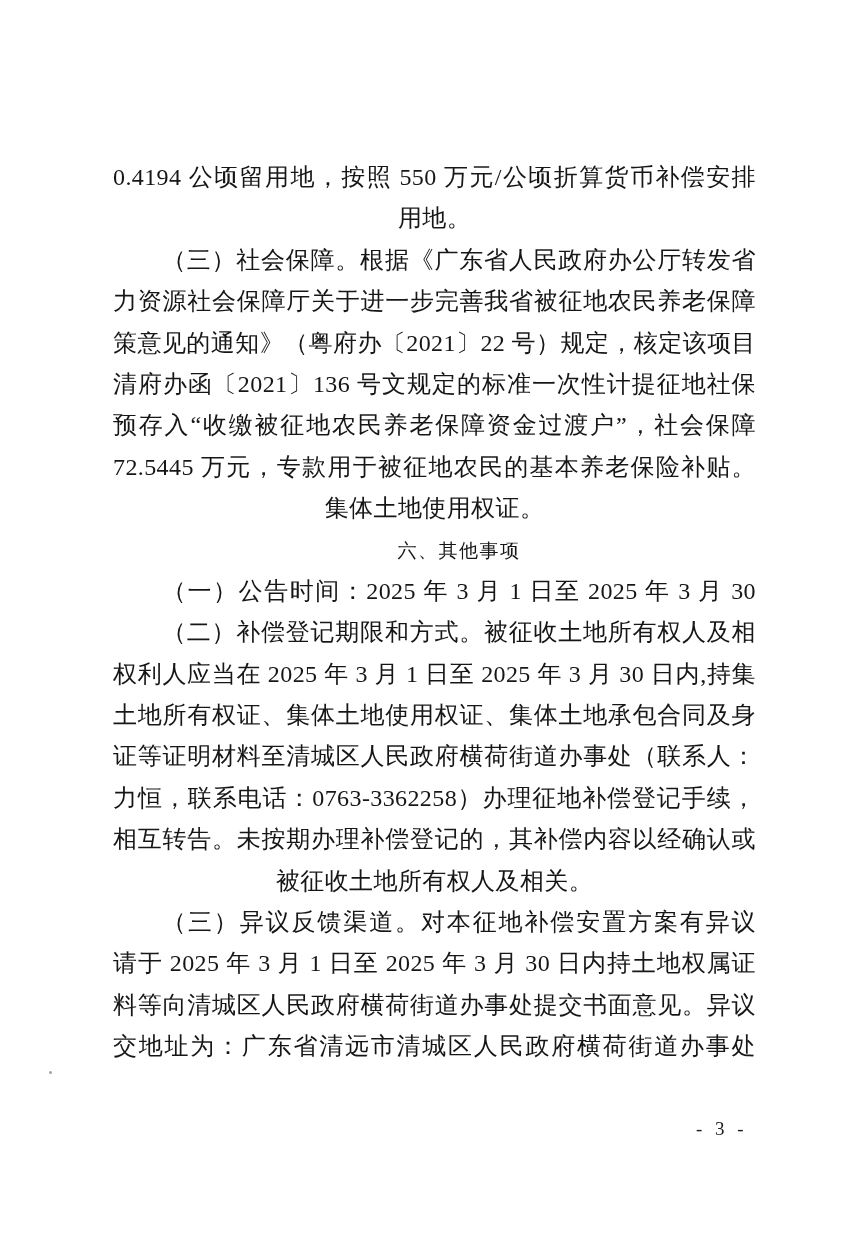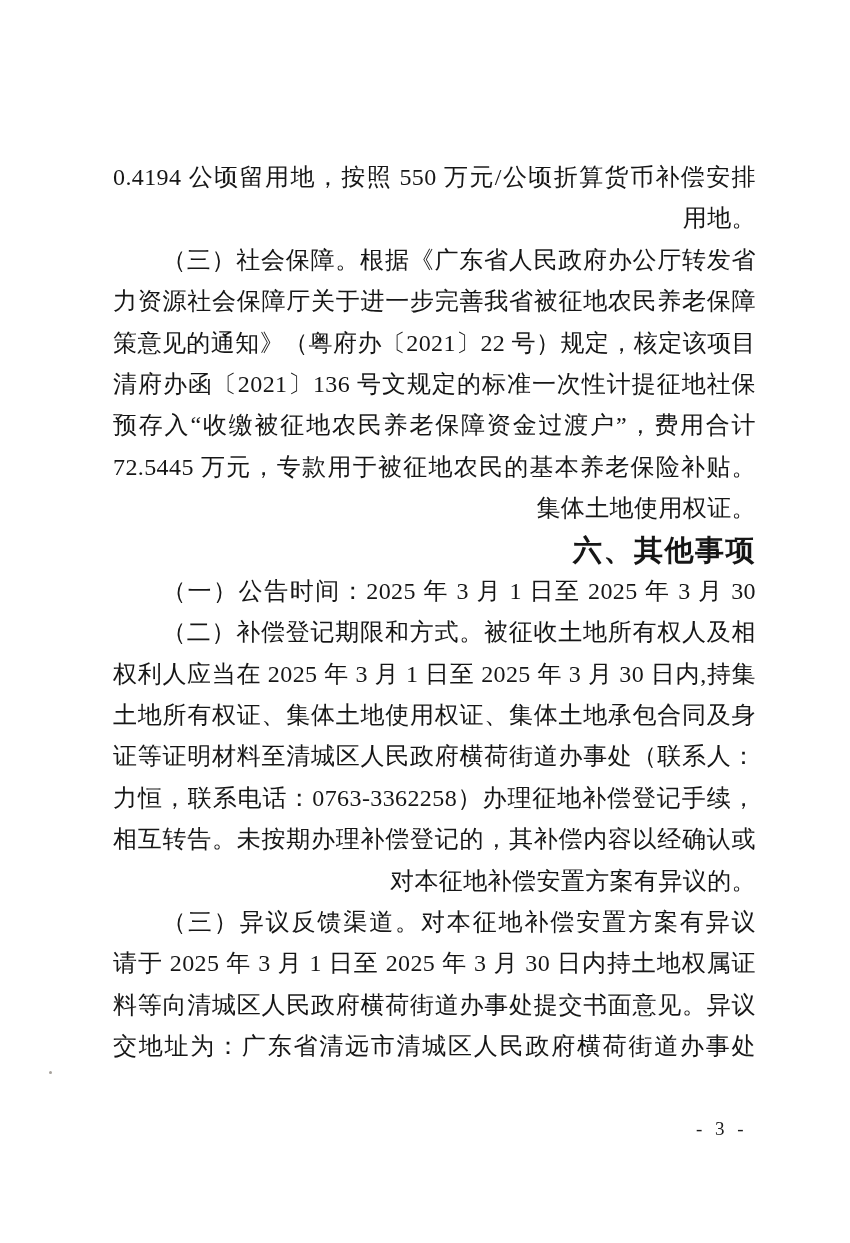--- a/index.html
+++ b/index.html
@@ -20,40 +20,40 @@
     top: 157px;
     width: 643px;
     font-size: 24px;
     color: #161616;
     letter-spacing: 0.4px;
   }
   .line {
     height: 41.4px;
     line-height: 41.4px;
     white-space: nowrap;
-    text-align: right;
+    text-align: center;
   }
   .line.fill {
     white-space: normal;
     text-align: justify;
     text-align-last: justify;
     text-justify: inter-character;
     overflow: hidden;
   }
   .line.indent {
     padding-left: 49px;
   }
   .line.indent.fill {
     text-indent: 0;
   }
   .line.bold {
-    font-weight: 700;
+    font-weight: 400;
     font-family: "Liberation Sans", "DejaVu Sans", sans-serif;
     letter-spacing: 1.5px;
-    font-size: 29px;
+    font-size: 19px;
   }
   .page-number {
     position: absolute;
     left: 696px;
     top: 1118px;
     font-size: 19px;
     letter-spacing: 4px;
     color: #1c1c1c;
     white-space: nowrap;
   }
@@ -70,32 +70,32 @@
 </head>
 <body style="background: rgb(255, 255, 255);">
 
 <div class="doc-body" style="color: rgb(22, 22, 22);">
     <div class="line fill">0.4194 公顷留用地，按照 550 万元/公顷折算货币补偿安排留</div>
     <div class="line">用地。</div>
     <div class="line fill indent">（三）社会保障。根据《广东省人民政府办公厅转发省人</div>
     <div class="line fill">力资源社会保障厅关于进一步完善我省被征地农民养老保障政</div>
     <div class="line fill">策意见的通知》（粤府办〔2021〕22 号）规定，核定该项目按</div>
     <div class="line fill">清府办函〔2021〕136 号文规定的标准一次性计提征地社保费</div>
-    <div class="line fill">预存入“收缴被征地农民养老保障资金过渡户”，费用合计</div>
+    <div class="line fill">预存入“收缴被征地农民养老保障资金过渡户”，社会保障</div>
     <div class="line fill">72.5445 万元，专款用于被征地农民的基本养老保险补贴。分</div>
     <div class="line">集体土地使用权证。</div>
     <div class="line indent bold">六、其他事项</div>
     <div class="line fill indent">（一）公告时间：2025 年 3 月 1 日至 2025 年 3 月 30 日。</div>
     <div class="line fill indent">（二）补偿登记期限和方式。被征收土地所有权人及相关</div>
     <div class="line fill">权利人应当在 2025 年 3 月 1 日至 2025 年 3 月 30 日内,持集体</div>
     <div class="line fill">土地所有权证、集体土地使用权证、集体土地承包合同及身份</div>
     <div class="line fill">证等证明材料至清城区人民政府横荷街道办事处（联系人：陈</div>
     <div class="line fill">力恒，联系电话：0763-3362258）办理征地补偿登记手续，请</div>
     <div class="line fill">相互转告。未按期办理补偿登记的，其补偿内容以经确认或者</div>
-    <div class="line">对本征地补偿安置方案有异议的。</div>
+    <div class="line">被征收土地所有权人及相关。</div>
     <div class="line fill indent">（三）异议反馈渠道。对本征地补偿安置方案有异议的，</div>
     <div class="line fill">请于 2025 年 3 月 1 日至 2025 年 3 月 30 日内持土地权属证明材</div>
     <div class="line fill">料等向清城区人民政府横荷街道办事处提交书面意见。异议提</div>
     <div class="line fill">交地址为：广东省清远市清城区人民政府横荷街道办事处（联</div>
   </div>
 
 <div class="page-number">- 3 -</div>
 
 <div class="scan-speck"></div>
 

